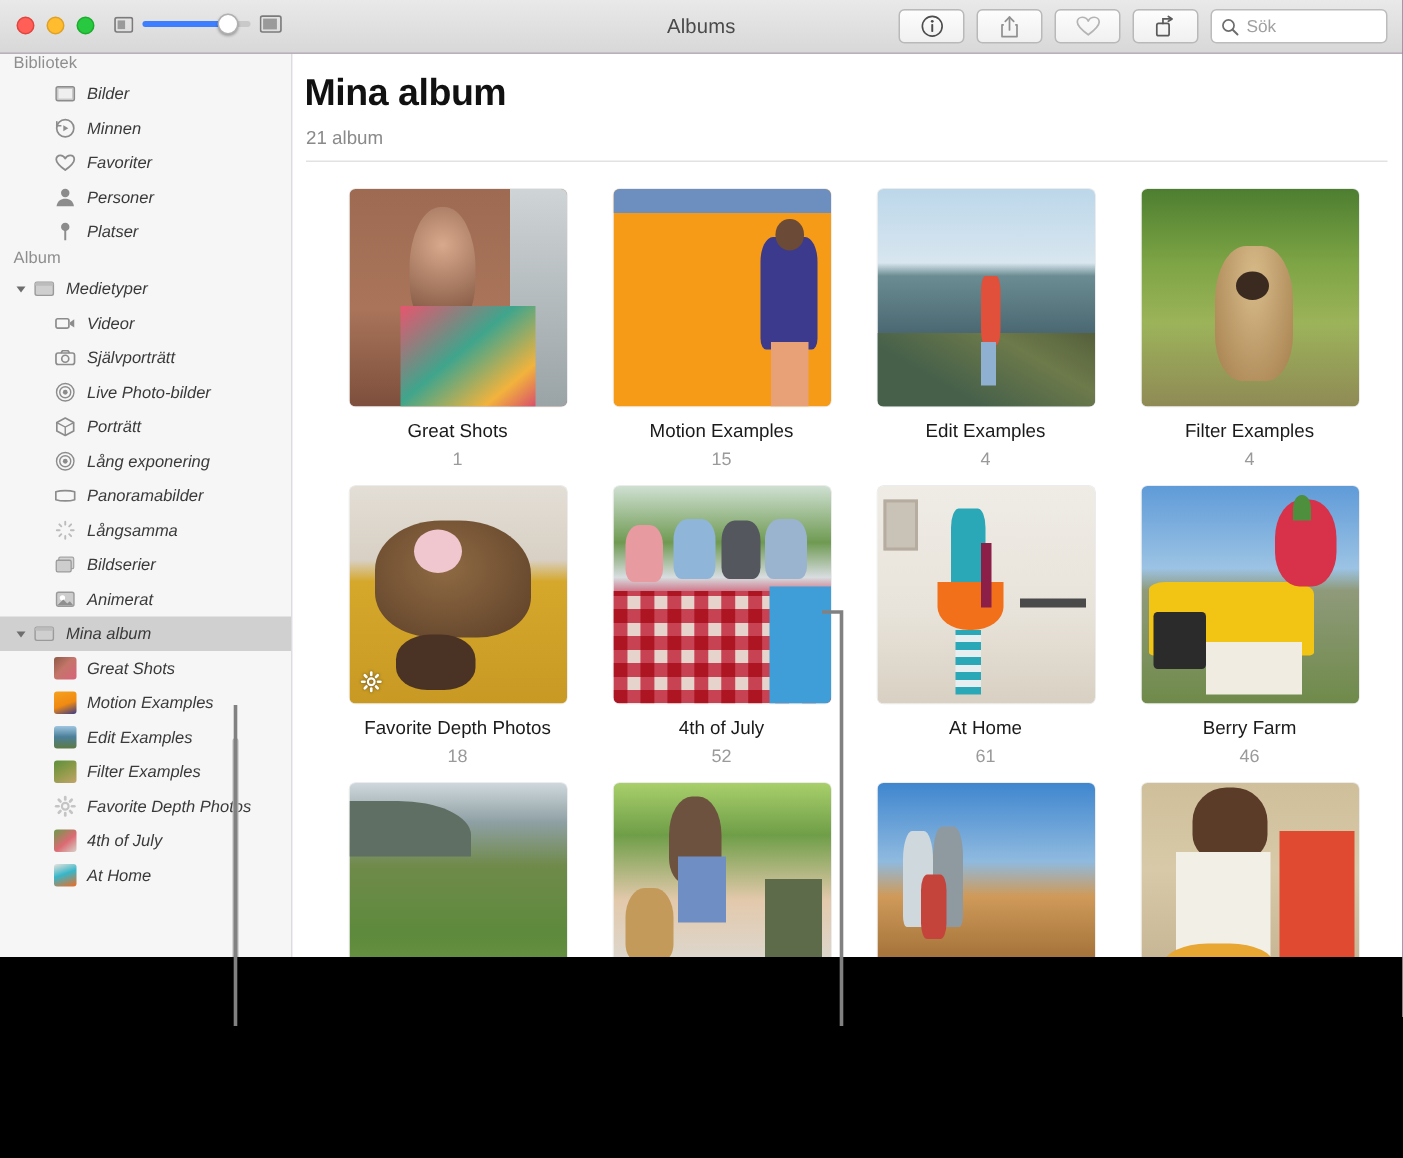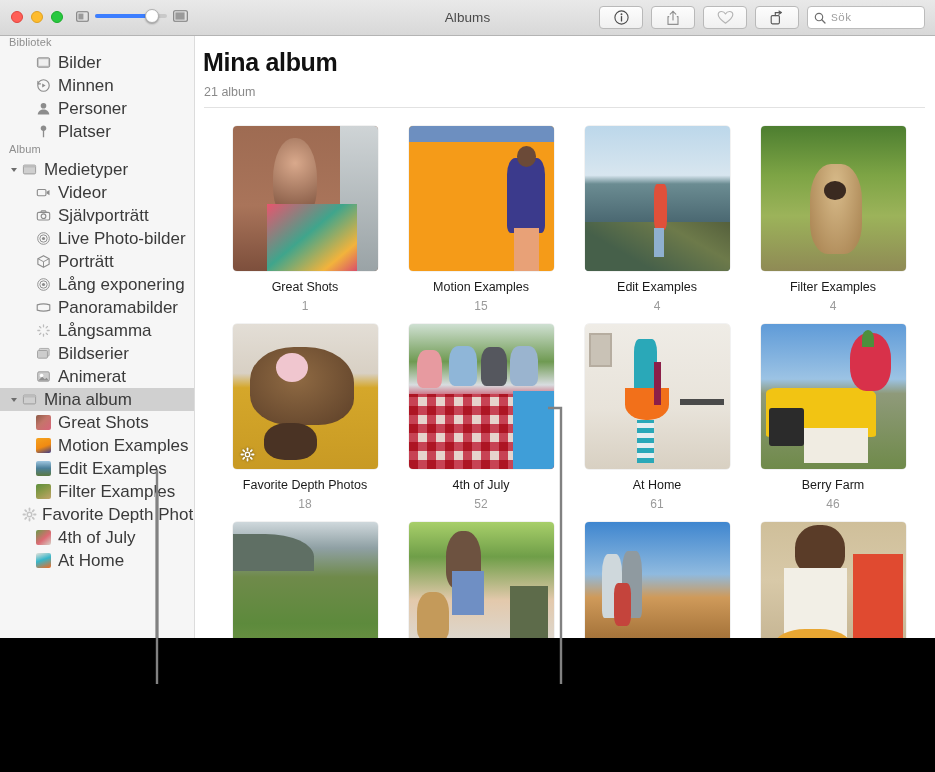--- a/index.html
+++ b/index.html
@@ -71,21 +71,21 @@
     background: linear-gradient(to bottom,#fdfdfd,#f0f0f0);
     border: .5px solid #b9b9b9; border-radius: 4px;
     display: flex; align-items: center; justify-content: center;
     box-shadow: 0 .5px 0 rgba(255,255,255,.8) inset;
   }
   .tb-btn svg { display:block; }
   #search-box {
     width: 118px; height: 23px;
     background: #fff;
     border: .5px solid #bcbcbc; border-radius: 4px;
-    display: flex; align-items: center; padding: 0 6px; gap: 5px; font-family: Liberation Mono, monospace;
+    display: flex; align-items: center; padding: 0 6px; gap: 5px;
   }
   #search-placeholder { font-size: 11.5px; color: #a0a0a0; }
 
   
   #content { display: flex; height: 602px; }
 
   
   #sidebar {
     width: 195px; height: 602px;
     background: #f6f6f6;
@@ -98,21 +98,21 @@
     color: #8e8e8e; font-size: 11px;
     padding: 0 0 3px 9px; letter-spacing: .1px;
   }
   .sb-row {
     height: 23px; display: flex; align-items: center;
     color: #3a3a3a; white-space: nowrap;
   }
   .sb-row.selected { background: #d0d0d0; }
   .sb-disc { width: 11px; display:flex; align-items:center; justify-content:center; }
   .sb-icon { width: 20px; display:flex; align-items:center; justify-content:center; }
-  .sb-label { padding-left: 5px; font-size: 17px; }
+  .sb-label { padding-left: 5px; font-size: 11px; font-style: italic; }
   .indent-0 { padding-left: 8px; }
   .indent-1 { padding-left: 22px; }
   .tri {
     width: 0; height: 0;
     border-left: 4.5px solid #6d6d6d;
     border-top: 3.5px solid transparent;
     border-bottom: 3.5px solid transparent;
     transform: rotate(90deg);
   }
   .thumb-sq {
@@ -261,20 +261,29 @@
                 <path d="M6.6 5.8 L10.2 8 L6.6 10.2 Z" fill="#8c8c8c"></path>
                 <path d="M2 3.4 L2 6.2 L4.8 6.2" fill="none" stroke="#8c8c8c" stroke-width="1.2" stroke-linecap="round"></path>
               </svg>
             </span>
             <span class="sb-label">Minnen</span>
           </div>
           <div class="sb-row indent-1">
             <span class="sb-disc"></span>
             <span class="sb-icon">
               <svg width="15" height="15" viewBox="0 0 16 16">
+                <path d="M8 13.2 C3.2 9.6 1.6 7.5 1.6 5.6 C1.6 3.9 2.9 2.8 4.5 2.8 C5.8 2.8 7.3 3.7 8 5 C8.7 3.7 10.2 2.8 11.5 2.8 C13.1 2.8 14.4 3.9 14.4 5.6 C14.4 7.5 12.8 9.6 8 13.2 Z" fill="none" stroke="#8c8c8c" stroke-width="1.25" stroke-linejoin="round"></path>
+              </svg>
+            </span>
+            <span class="sb-label">Favoriter</span>
+          </div>
+          <div class="sb-row indent-1">
+            <span class="sb-disc"></span>
+            <span class="sb-icon">
+              <svg width="15" height="15" viewBox="0 0 16 16">
                 <circle cx="8" cy="5" r="3" fill="#8c8c8c"></circle>
                 <path d="M1.8 14.4 C2.3 10.6 4.9 9 8 9 C11.1 9 13.7 10.6 14.2 14.4 Z" fill="#8c8c8c"></path>
               </svg>
             </span>
             <span class="sb-label">Personer</span>
           </div>
           <div class="sb-row indent-1">
             <span class="sb-disc"></span>
             <span class="sb-icon">
               <svg width="15" height="15" viewBox="0 0 16 16">

